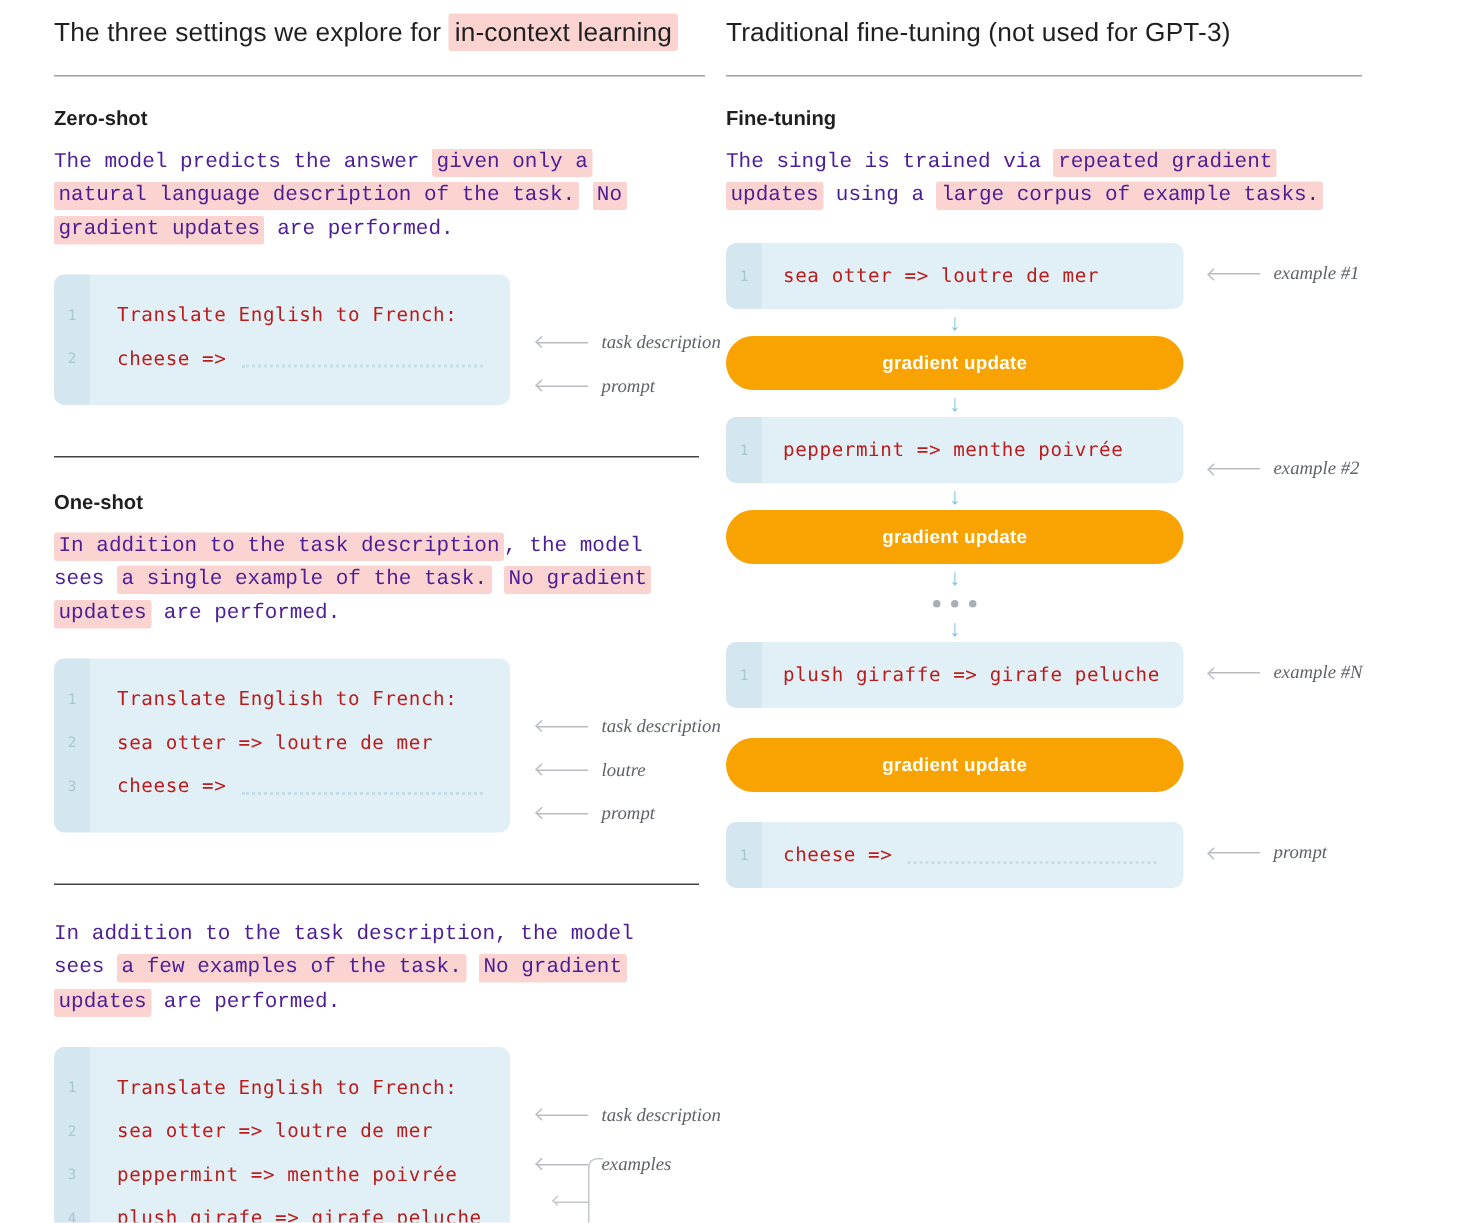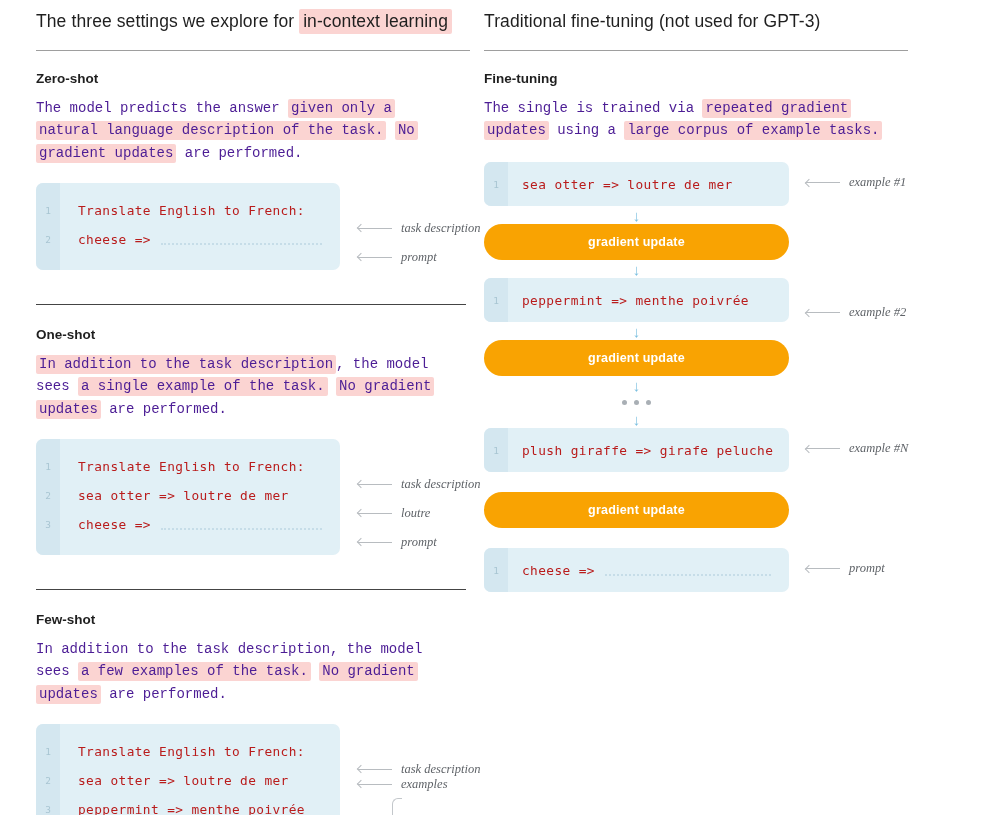--- a/index.html
+++ b/index.html
@@ -293,21 +293,20 @@
             <span class="arrow-l"></span>
             <span>loutre</span>
           </div>
           <div class="anno" style="top: 96px; left: 322px;">
             <span class="arrow-l"></span>
             <span>prompt</span>
           </div>
         </div>
         <div style="height: 34px;"></div>
         <div class="rule-sec"></div>
-        <div class="sec-title">Few-shot</div>
         <div class="sec-desc"><span>In addition to the task description, the model sees </span><span class="hl">a few examples of the task.</span><span> </span><span class="hl">No gradient updates</span><span> are performed.</span></div>
         <div style="position: relative;">
           <div class="code-block cb-left">
             <div class="gutter"></div>
             <div class="code-line">
               <span class="lineno">1</span>
               <span class="code-text">Translate English to French:</span>
             </div>
             <div class="code-line">
               <span class="lineno">2</span>
@@ -324,21 +323,21 @@
             <div class="code-line">
               <span class="lineno">5</span>
               <span class="code-text">cheese =&gt;</span>
               <span class="dots-fill"></span>
             </div>
           </div>
           <div class="anno" style="top: 38px; left: 322px;">
             <span class="arrow-l"></span>
             <span>task description</span>
           </div>
-          <div class="anno" style="top: 53px; left: 322px;">
+          <div class="anno" style="top: 71px; left: 322px;">
             <span class="arrow-l"></span>
             <span>examples</span>
           </div>
           <div class="anno" style="top: 154px; left: 322px;">
             <span>prompt</span>
           </div>
           <div class="brace" style="left: 356px; top: 74px; width: 10px; height: 58px;"></div>
           <div class="brace-stub" style="left: 334px; top: 103px;"></div>
           <div class="arrow-head" style="left: 333px; top: 100.5px;"></div>
           <div class="brace-stub" style="left: 334px; top: 132px;"></div>

